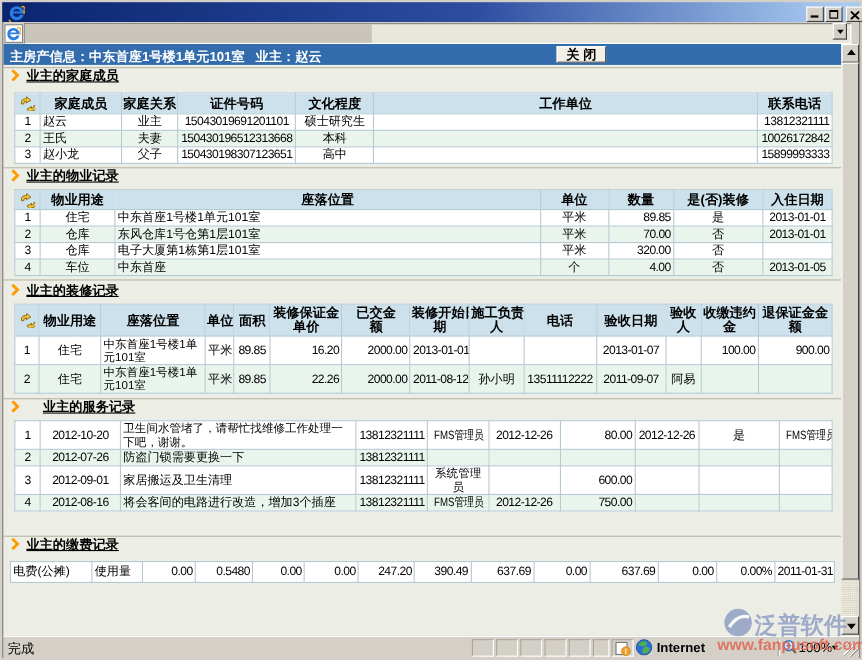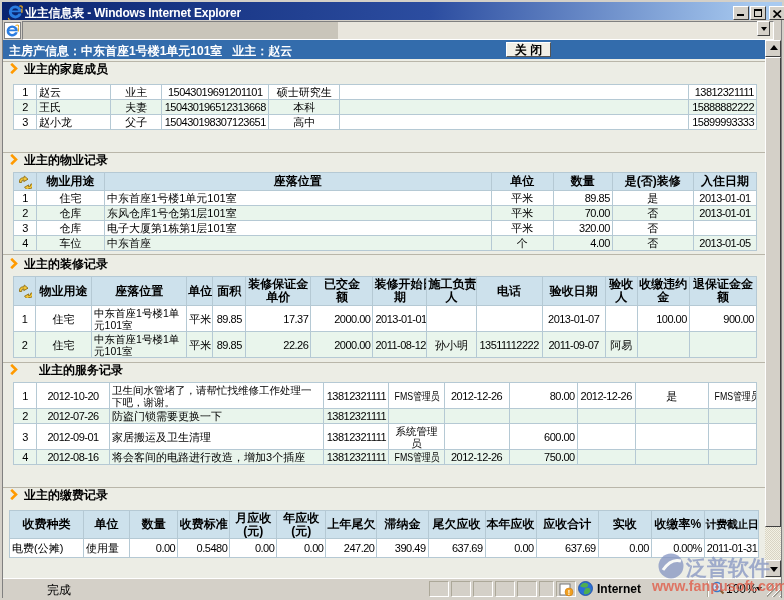--- a/index.html
+++ b/index.html
@@ -28,50 +28,49 @@
 #sbar { position:absolute; left:765px; top:40px; width:16px; height:538px; background:#f1efe2; }
 .sbtn { position:absolute; left:0; width:16px; height:17px; background:#d4d0c8;
   border-top:1px solid #fff; border-left:1px solid #fff; border-right:1px solid #404040; border-bottom:1px solid #404040; }
 #sthumb { position:absolute; left:0; top:17px; width:16px; height:470px; background:#d4d0c8;
   border-top:1px solid #fff; border-left:1px solid #fff; border-right:1px solid #404040; border-bottom:1px solid #404040; }
 #strack { position:absolute; left:0; top:487px; width:16px; height:33px;
   background:repeating-conic-gradient(#f3f1e4 0% 25%, #d8d4c4 0% 50%) 0 0/2px 2px; }
 .arr { position:absolute; left:4px; width:0; height:0; border:4px solid transparent; }
 .sline { position:absolute; left:0; width:762px; height:1px; background:#b9b6a9; }
 .sarrow { position:absolute; }
-.shead { position:absolute; font-size:12px; font-weight:bold; color:#000; white-space:nowrap; line-height:12px; }
+.shead { position:absolute; font-size:12px; font-weight:bold; color:#000; white-space:nowrap; line-height:12px;text-decoration:underline; }
 table { border-collapse:collapse; table-layout:fixed; position:absolute; background:#fff; }
 td,th { border:1px solid #b5c9d4; font-size:11px; color:#000; overflow:hidden; padding:0 2px; line-height:12px; white-space:nowrap; }
 th { background:#cde1ec; font-size:12px; font-weight:bold; text-align:center; padding:0 1px; line-height:13px; white-space:nowrap; }
 table { border:1px solid #8e9caa; }
 tr.g td { background:#e9f5ec; }
 td.d { font-size:11px; letter-spacing:-0.5px; }
 td.s { font-size:11px; padding:0; }
 .sq { display:inline-block; transform:scaleX(0.8); transform-origin:50% 50%; white-space:nowrap; }
 td.wrap { white-space:normal; font-size:10.5px; }
 .num { text-align:right; }
 .ctr { text-align:center; }
 .lft { text-align:left; }
 #status { position:absolute; left:2px; top:578px; width:780px; height:20px; background:#d4d0c8; border-top:1px solid #fff; font-size:12px; }
-#status .done { position:absolute; left:5px; top:3px; color:#000;margin-left:40px; }
+#status .done { position:absolute; left:5px; top:3px; color:#000; }
 .seg { position:absolute; top:2px; height:16px; border-top:1px solid #aca899; border-left:1px solid #aca899; border-bottom:1px solid #fff; border-right:1px solid #fff; }
 #grip { position:absolute; right:1px; bottom:1px; width:14px; height:14px;
   background:repeating-linear-gradient(135deg,transparent 0 3px,#fff 3px 4px,#9f9d93 4px 5px); }
 #wm { position:absolute; left:0; top:0; width:784px; height:600px; pointer-events:none; z-index:50; }
 </style>
 </head>
 <body>
 <div id="win">
   <div id="title">
     <svg style="position:absolute;left:5px;top:2px" width="16" height="16" viewBox="0 0 16 16">
       <path d="M8.2 1.6 a6.4 6.4 0 1 0 6.3 7.8 l-3 0 a3.6 3.6 0 0 1 -6.8 -1.2 l10 0 a6.4 6.4 0 0 0 -6.5 -6.6z M4.9 6.4 a3.6 3.6 0 0 1 6.6 0z" fill="#2a7de1"></path>
       <path d="M1.2 13.4 c-1.1 1.9 0.3 3 2.6 2.1 a7.5 7.5 0 0 1 -2.6 -2.1z" fill="#e8a820"></path>
       <path d="M12.4 2.4 c2-1 3.4-0.1 2.5 1.9 m-0.2 0.4 a7.3 7.3 0 0 1 0 4" stroke="#e8a820" stroke-width="1.3" fill="none"></path>
     </svg>
-    <span class="txt">业主信息表 - Windows Internet Explorer</span>
     <div class="wbtn" style="left:731px">
         <i style="position:absolute;left:3px;bottom:3px;width:7px;height:2px;background:#000"></i>
       </div>
     <div class="wbtn" style="left:748px">
         <i style="position:absolute;left:3px;top:2px;width:8px;height:8px;border:1px solid #000;border-top:2px solid #000"></i>
       </div>
     <div class="wbtn" style="left:767px">
         <svg width="9" height="8" viewBox="0 0 9 8" style="position:absolute;left:3px;top:3px">
           <path d="M0.5 0.5 L8 7.5 M8 0.5 L0.5 7.5" stroke="#000" stroke-width="1.7"></path>
         </svg>
@@ -104,37 +103,55 @@
 <colgroup>
             <col style="width:23px">
             <col style="width:74px">
             <col style="width:51px">
             <col style="width:107px">
             <col style="width:71px">
             <col style="width:348px">
             <col style="width:68px">
           </colgroup>
 <tbody>
+            <tr style="height:19px">
+              <th>
+                <svg width="14" height="14" viewBox="0 0 14 14" style="display:block;margin:0 auto">
+                  <g>
+                    <path d="M1.5 7.5 Q1 2.5 6 2.8 L6.3 1 L10 4.2 L5.8 6.6 L6 4.9 Q3.3 4.6 3.6 7.5 Z" fill="#f3c73a" stroke="#8f6c10" stroke-width="0.9" stroke-linejoin="round"></path>
+                  </g>
+                  <g transform="rotate(180 7 7) translate(-2.5 -2.5)">
+                    <path d="M1.5 7.5 Q1 2.5 6 2.8 L6.3 1 L10 4.2 L5.8 6.6 L6 4.9 Q3.3 4.6 3.6 7.5 Z" fill="#f3c73a" stroke="#8f6c10" stroke-width="0.9" stroke-linejoin="round"></path>
+                  </g>
+                </svg>
+              </th>
+              <th>家庭成员</th>
+              <th>家庭关系</th>
+              <th>证件号码</th>
+              <th>文化程度</th>
+              <th>工作单位</th>
+              <th>联系电话</th>
+            </tr>
 <tr style="height:15px">
               <td class="ctr d">1</td>
               <td class="lft">赵云</td>
               <td class="ctr">业主</td>
               <td class="ctr d">15043019691201101</td>
               <td class="ctr">硕士研究生</td>
               <td class="lft"></td>
               <td class="num d">13812321111</td>
             </tr>
 <tr class="g" style="height:15px">
               <td class="ctr d">2</td>
               <td class="lft">王氏</td>
               <td class="ctr">夫妻</td>
               <td class="ctr d">150430196512313668</td>
               <td class="ctr">本科</td>
               <td class="lft"></td>
-              <td class="num d">15888882222</td>
+              <td class="num d">10026172842</td>
             </tr>
 <tr style="height:15px">
               <td class="ctr d">3</td>
               <td class="lft">赵小龙</td>
               <td class="ctr">父子</td>
               <td class="ctr d">150430198307123651</td>
               <td class="ctr">高中</td>
               <td class="lft"></td>
               <td class="num d">15899993333</td>
             </tr>
@@ -259,21 +276,21 @@
               <th>验收<br>人</th>
               <th>收缴违约<br>金</th>
               <th>退保证金金<br>额</th>
             </tr>
 <tr style="height:26px">
               <td class="ctr d">1</td>
               <td class="ctr">住宅</td>
               <td class="lft wrap">中东首座1号楼1单元101室</td>
               <td class="ctr">平米</td>
               <td class="ctr d">89.85</td>
-              <td class="num d">17.37</td>
+              <td class="num d">16.20</td>
               <td class="num d">2000.00</td>
               <td class="ctr d">2013-01-01</td>
               <td class="ctr"></td>
               <td class="ctr"></td>
               <td class="ctr d">2013-01-07</td>
               <td class="ctr"></td>
               <td class="num d">100.00</td>
               <td class="num d">900.00</td>
             </tr>
 <tr class="g" style="height:26px">
@@ -379,36 +396,20 @@
             <col style="width:51px">
             <col style="width:51px">
             <col style="width:57px">
             <col style="width:51px">
             <col style="width:62px">
             <col style="width:53px">
             <col style="width:53px">
             <col style="width:54px">
           </colgroup>
 <tbody>
-            <tr style="height:28px">
-              <th>收费种类</th>
-              <th>单位</th>
-              <th>数量</th>
-              <th>收费标准</th>
-              <th>月应收<br>(元)</th>
-              <th>年应收<br>(元)</th>
-              <th>上年尾欠</th>
-              <th>滞纳金</th>
-              <th>尾欠应收</th>
-              <th>本年应收</th>
-              <th>应收合计</th>
-              <th>实收</th>
-              <th>收缴率%</th>
-              <th><span style="font-size:11px;letter-spacing:-0.5px">计费截止日</span></th>
-            </tr>
 <tr style="height:19px">
               <td class="lft">电费(公摊)</td>
               <td class="lft">使用量</td>
               <td class="num d">0.00</td>
               <td class="num d">0.5480</td>
               <td class="num d">0.00</td>
               <td class="num d">0.00</td>
               <td class="num d">247.20</td>
               <td class="num d">390.49</td>
               <td class="num d">637.69</td>

